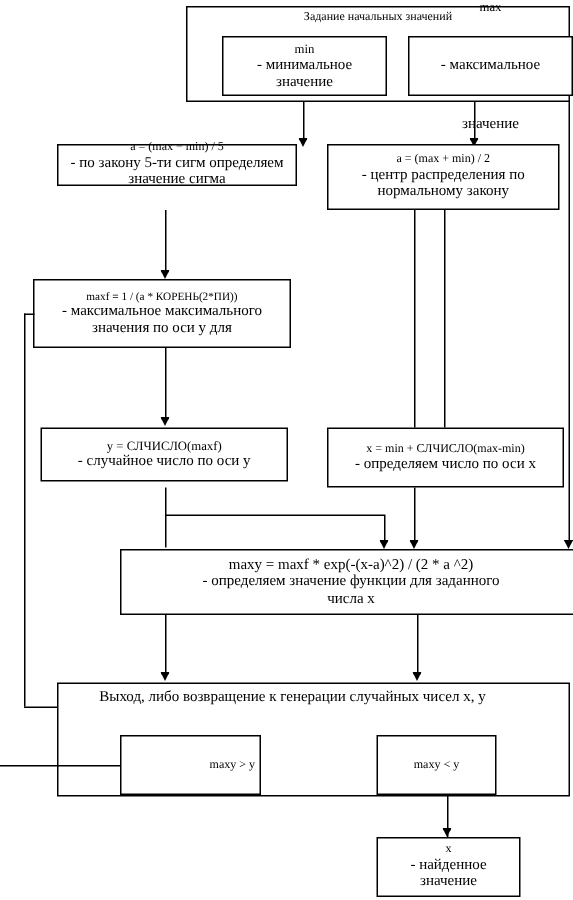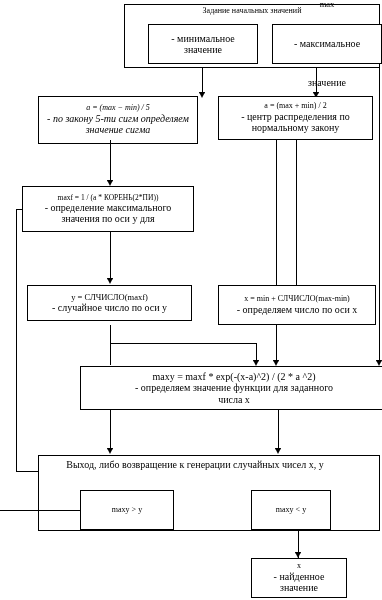--- a/index.html
+++ b/index.html
@@ -76,40 +76,41 @@
 </style>
 </head>
 <body>
 
 <div id="canvas">
 
   <div class="frame" style="left:124px; top:4px; width:256px; height:64px;"></div>
   <div class="frame-title f8" style="left:124px; top:6px; width:256px;">Задание начальных значений</div>
 
   <div class="box" style="left:148px; top:24px; width:110px; height:40px;">
+    <span class="line-t f85">min</span>
     <span class="line-t f7">- минимальное</span>
     <span class="line-t f7">значение</span>
   </div>
 
   <div class="box" style="left:272px; top:24px; width:110px; height:40px;gap:28px;">
     <span class="line-t f85">max</span>
     <span class="line-t f7">- максимальное</span>
     <span class="line-t f7">значение</span>
   </div>
 
   <div class="vline" style="left:202px; top:68px; height:26px;"></div>
   <div class="arrow-down-hollow" style="left:199px; top:92px;"></div>
 
   <div class="vline" style="left:316px; top:68px; height:26px;"></div>
   <div class="arrow-down-hollow" style="left:313px; top:92px;"></div>
 
   <div class="vline" style="left:379px; top:68px; height:294px;"></div>
   <div class="arrow-down-hollow" style="left:376px; top:360px;"></div>
 
-  <div class="box" style="left:38px; top:96px; width:160px; height:48px;font-style:italic;">
+  <div class="box" style="left:38px; top:96px; width:160px; height:28px;">
     <span class="line-t f8">a = (max − min) / 5</span>
     <span class="line-t f7">- по закону 5-ти сигм определяем</span>
     <span class="line-t f7">значение сигма</span>
   </div>
 
   <div class="box" style="left:218px; top:96px; width:155px; height:44px;">
     <span class="line-t f8">a = (max + min) / 2</span>
     <span class="line-t f7">- центр распределения по</span>
     <span class="line-t f7">нормальному закону</span>
   </div>
@@ -118,21 +119,21 @@
   <div class="arrow-down-hollow" style="left:107px; top:180px;"></div>
 
   <div class="vline" style="left:276px; top:140px; height:222px;"></div>
   <div class="arrow-down-hollow" style="left:273px; top:360px;"></div>
 
   <div class="vline" style="left:296px; top:140px; height:162px;"></div>
   <div class="arrow-down-hollow" style="left:293px; top:300px;"></div>
 
   <div class="box" style="left:22px; top:186px; width:172px; height:46px;">
     <span class="line-t f75">maxf = 1 / (a * КОРЕНЬ(2*ПИ))</span>
-    <span class="line-t f7">- определение максимального</span>
+    <span class="line-t f7">- максимальное максимального</span>
     <span class="line-t f7">значения по оси у для</span>
   </div>
 
   <div class="vline" style="left:16px; top:209px; height:262px;"></div>
   <div class="hline" style="left:16px; top:209px; width:7px;"></div>
   <div class="hline" style="left:16px; top:471px; width:22px;"></div>
 
   <div class="vline" style="left:110px; top:232px; height:48px;"></div>
   <div class="arrow-down-hollow" style="left:107px; top:278px;"></div>
 
@@ -159,21 +160,21 @@
 
   <div class="vline" style="left:110px; top:410px; height:40px;"></div>
   <div class="arrow-down-hollow" style="left:107px; top:448px;"></div>
 
   <div class="vline" style="left:278px; top:410px; height:40px;"></div>
   <div class="arrow-down-hollow" style="left:275px; top:448px;"></div>
 
   <div class="frame" style="left:38px; top:455px; width:342px; height:76px;"></div>
   <div class="frame-title f7" style="left:24px; top:459px; width:342px;">Выход, либо возвращение к генерации случайных чисел  x, y</div>
 
-  <div class="box" style="left:80px; top:490px; width:94px; height:40px;">
+  <div class="box" style="left:80px; top:490px; width:94px; height:40px;text-align:right;">
     <span class="line-t f8">maxy &gt; y</span>
   </div>
 
   <div class="box" style="left:251px; top:490px; width:80px; height:40px;">
     <span class="line-t f8">maxy &lt; y</span>
   </div>
 
   <div class="hline" style="left:0px; top:510px; width:80px;"></div>
 
   <div class="vline" style="left:298px; top:530px; height:28px;"></div>

